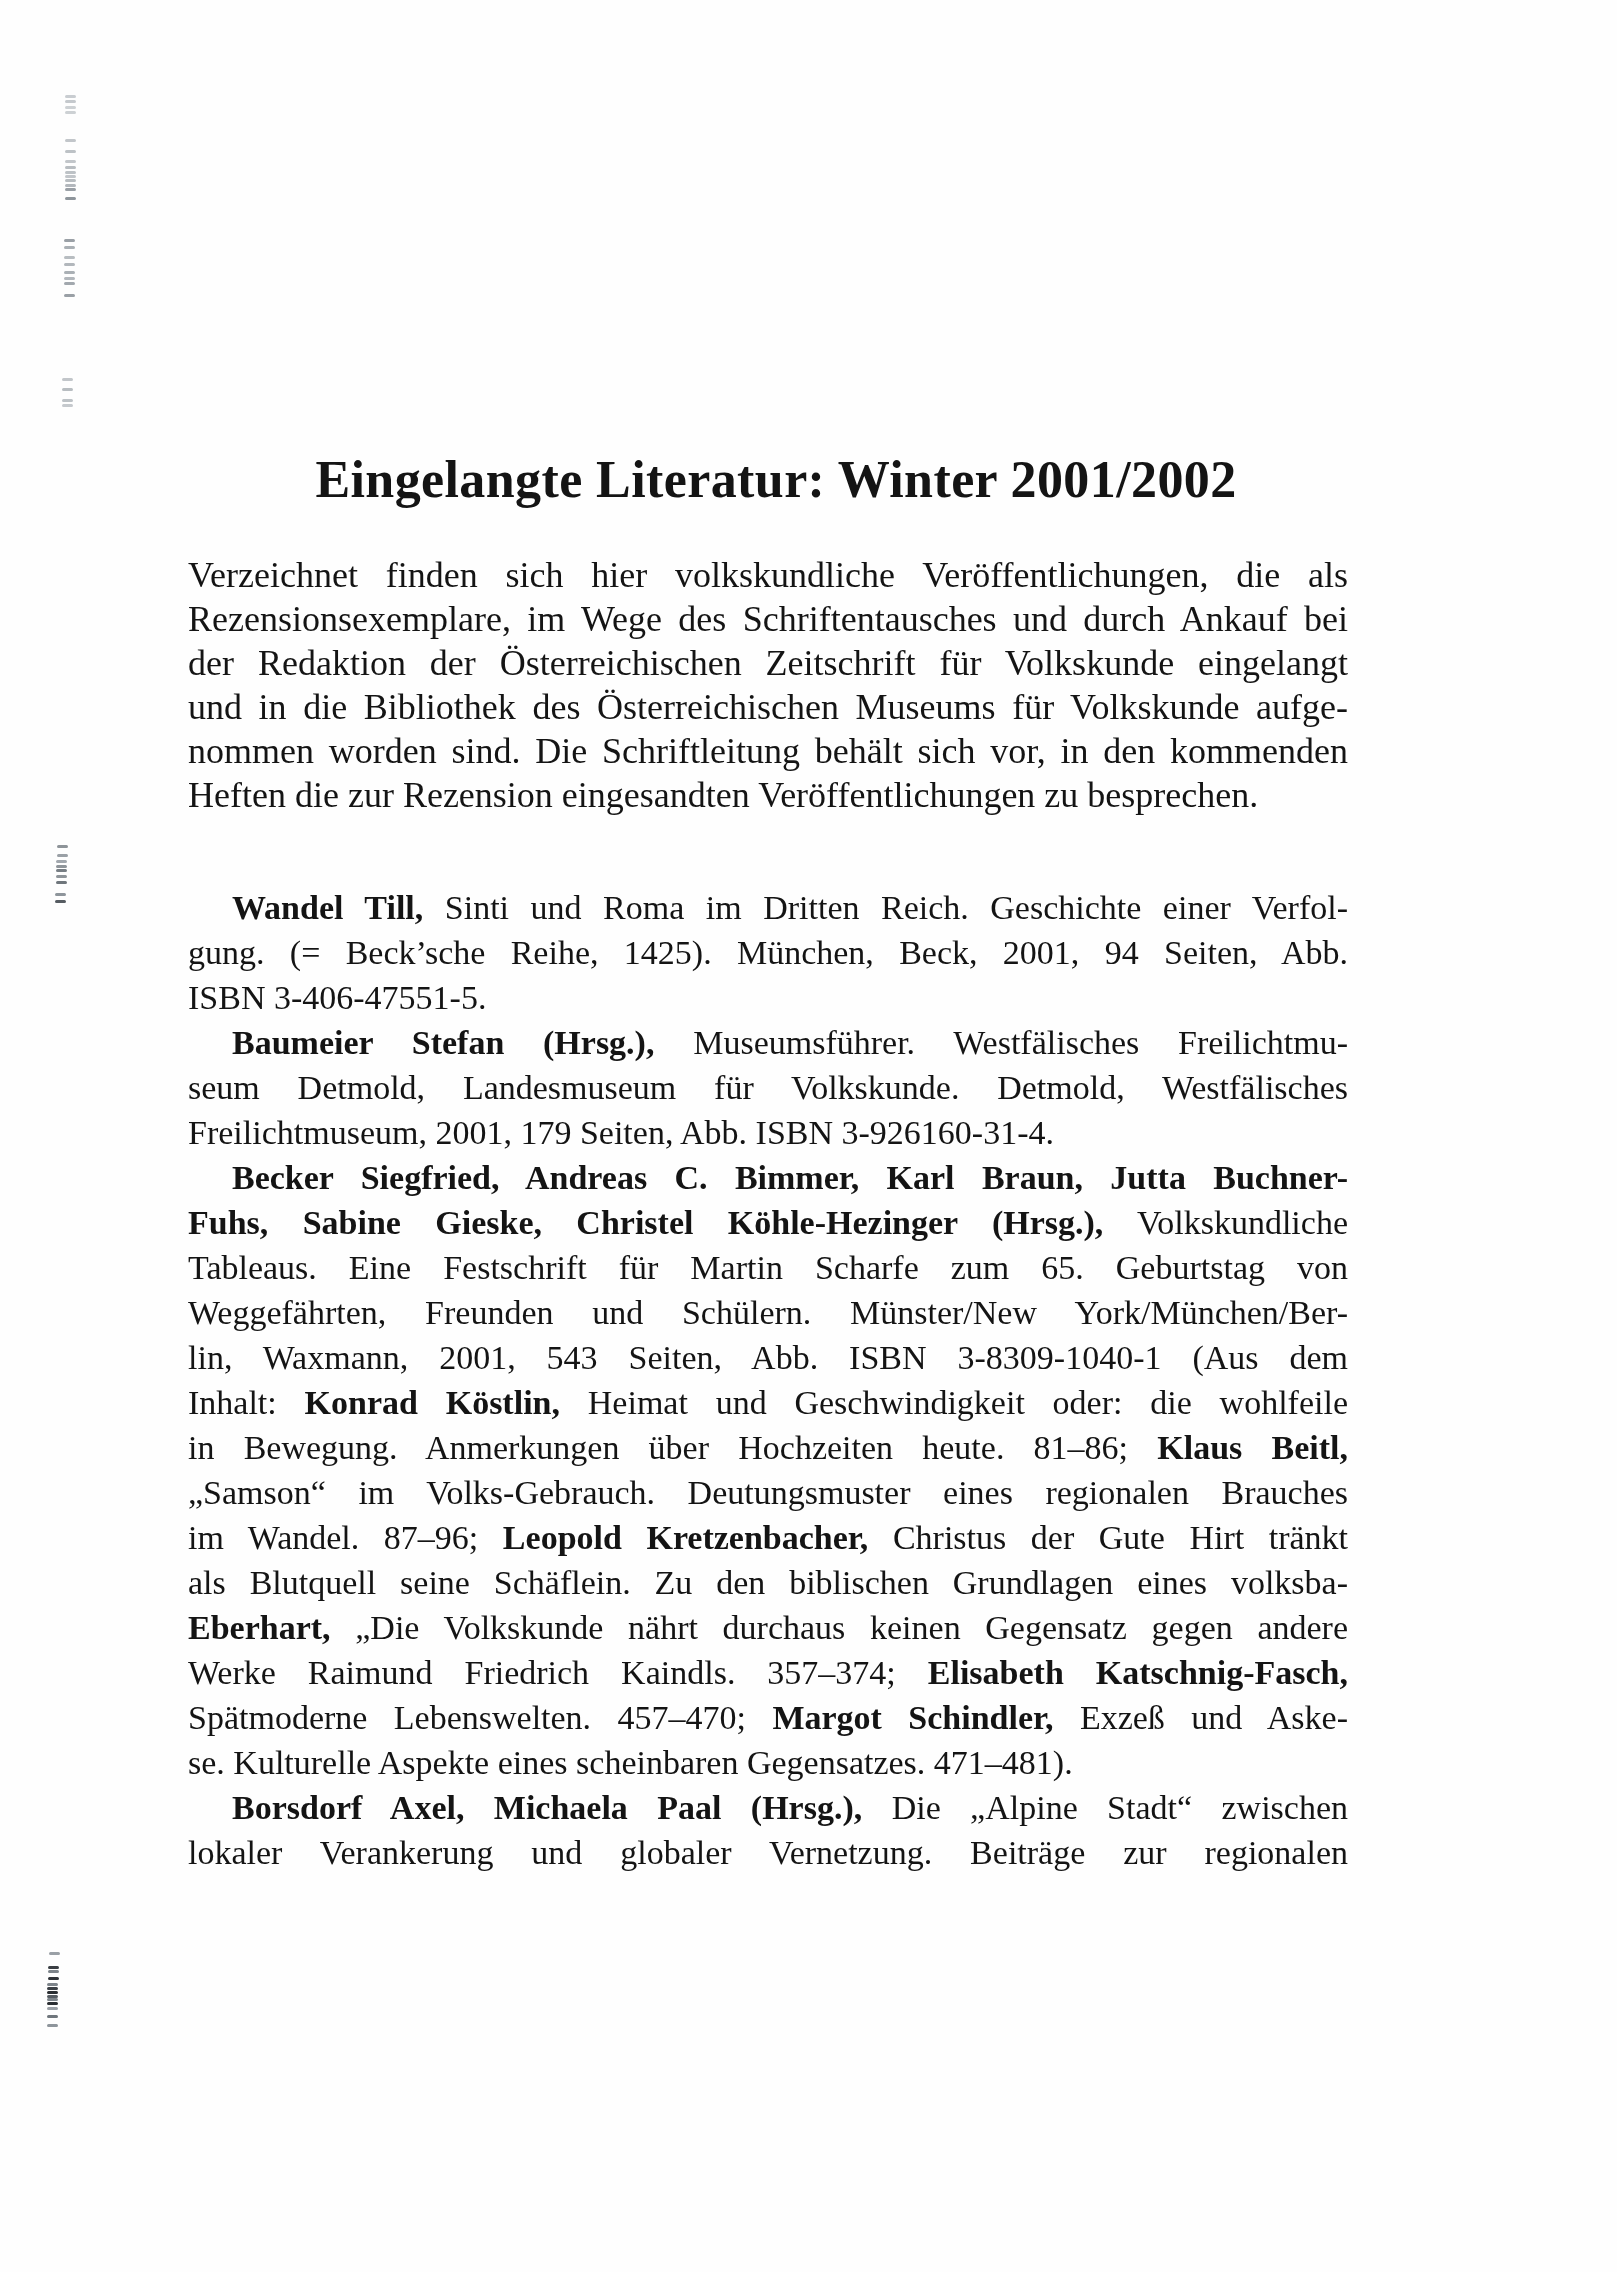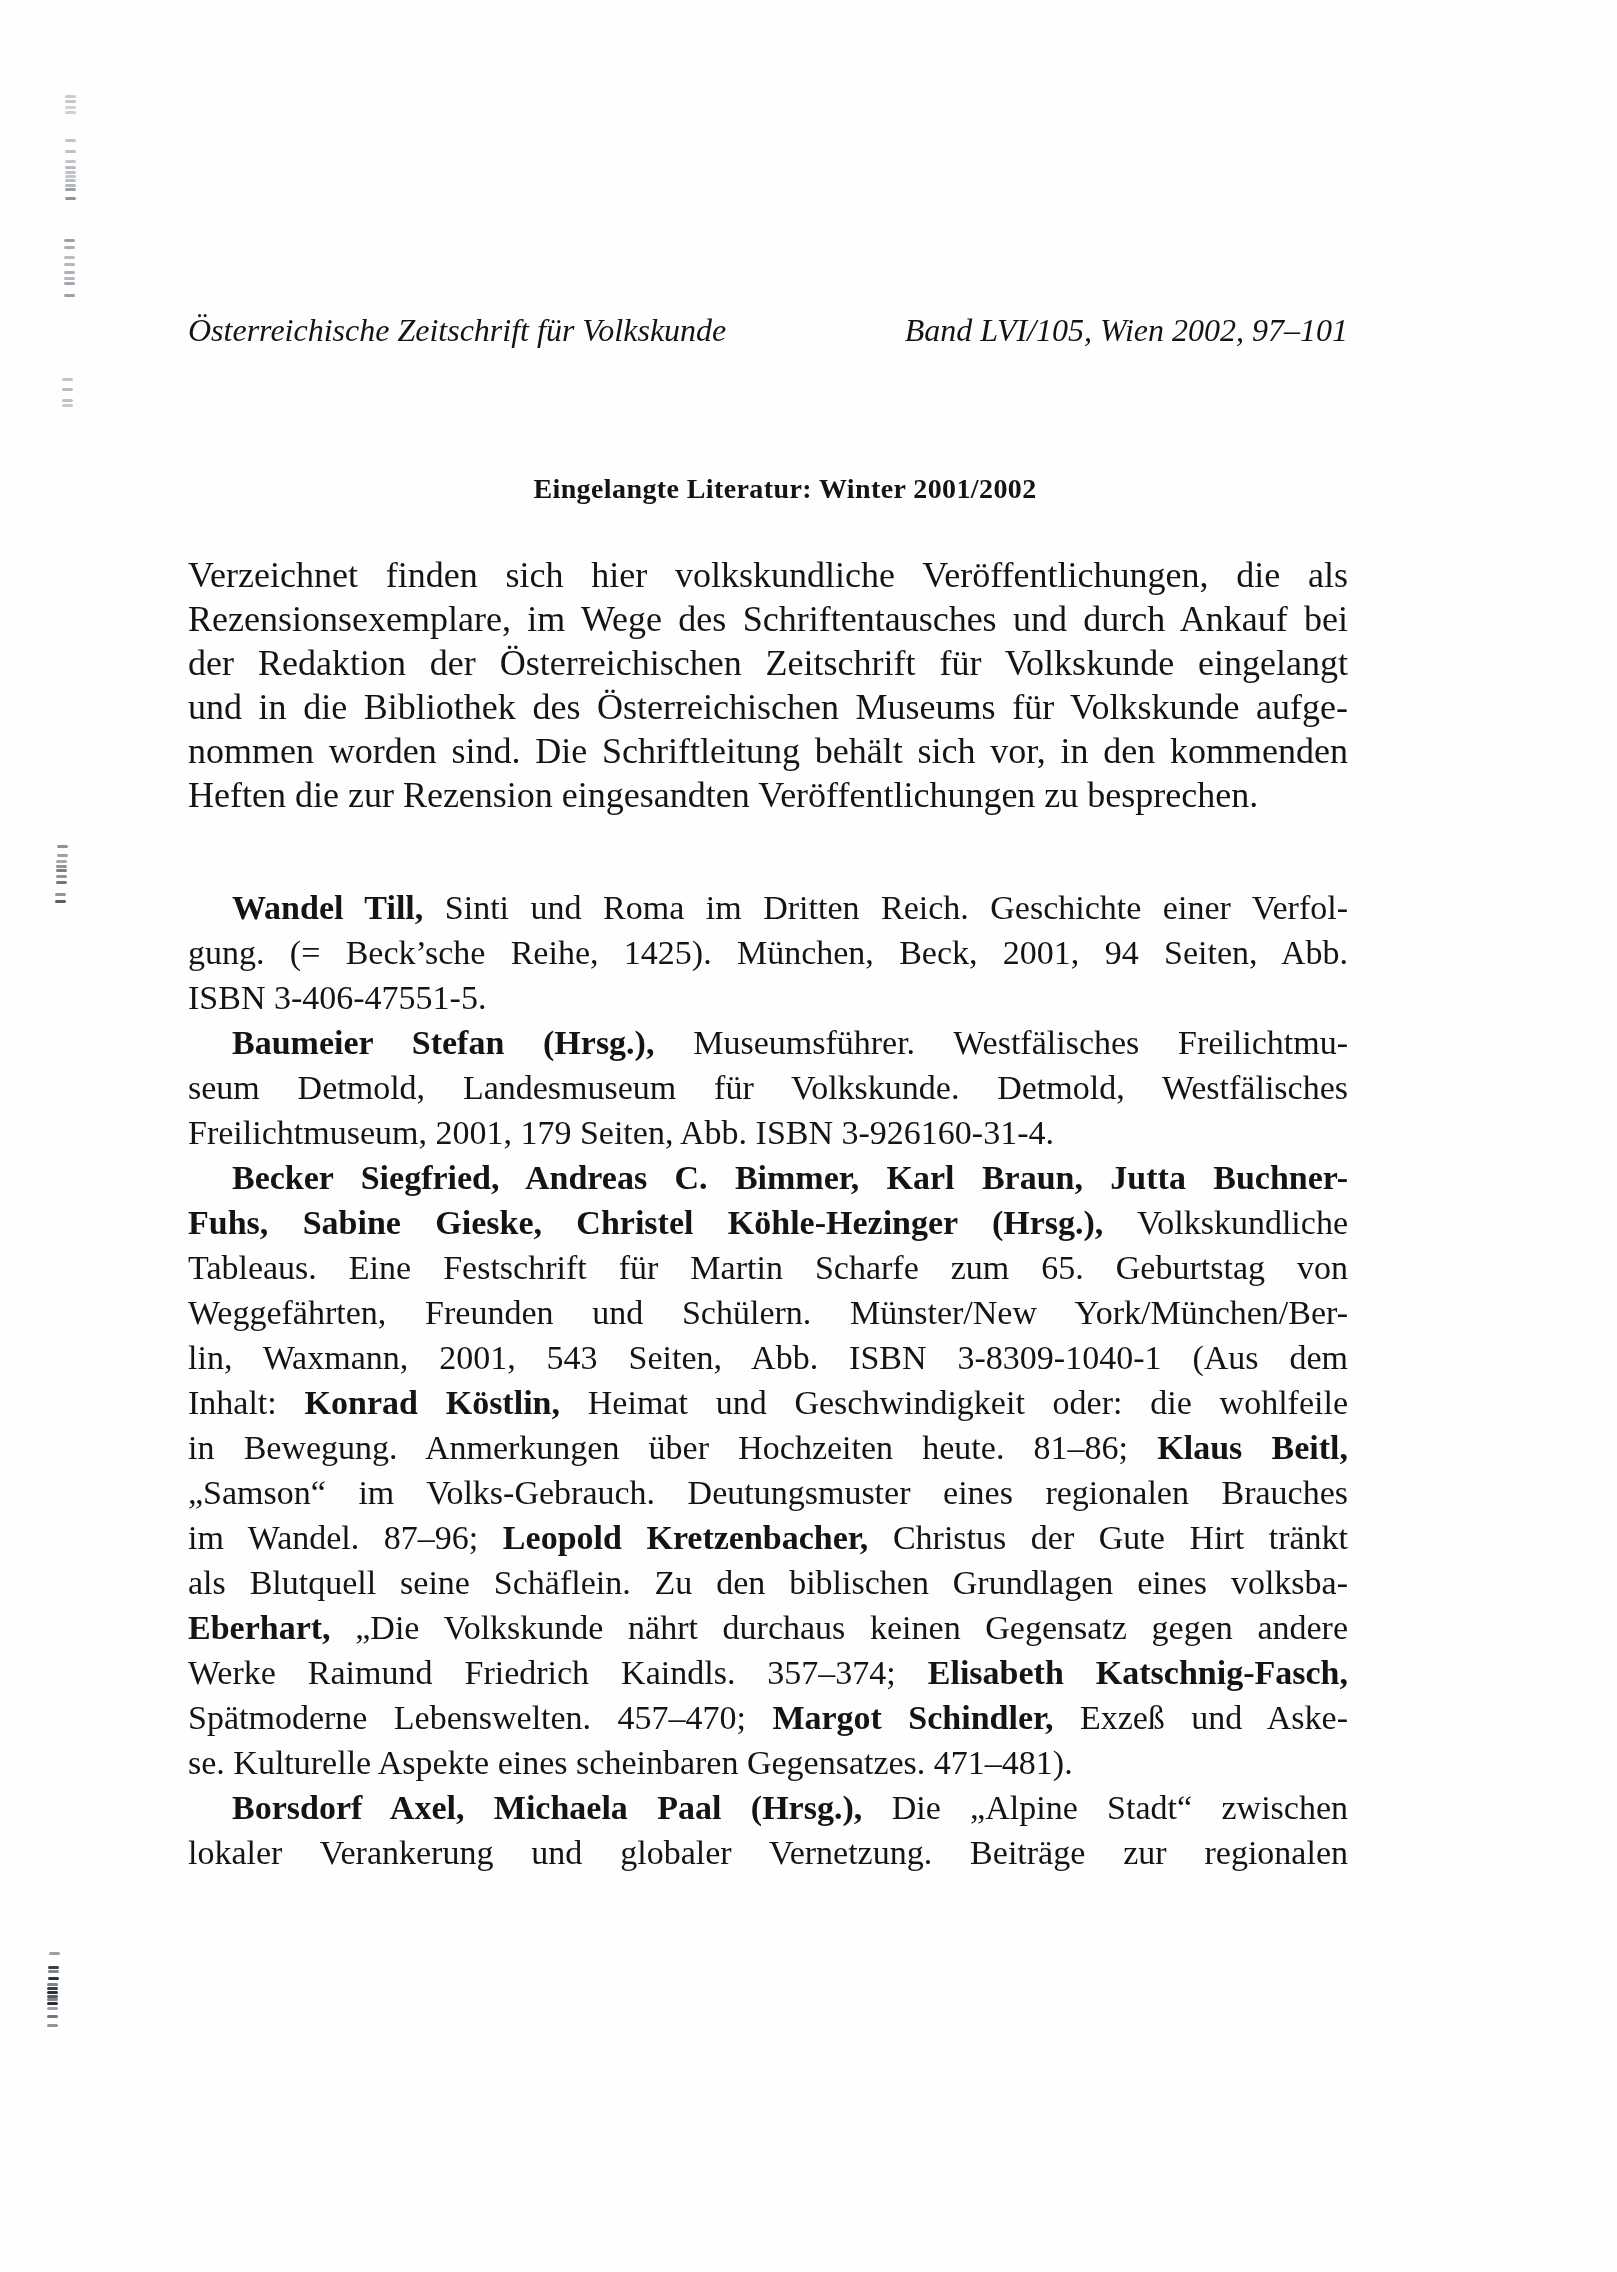--- a/index.html
+++ b/index.html
@@ -21,23 +21,23 @@
     left: 188px; top: 310px; width: 1160px;
     display: flex; justify-content: space-between;
     font-style: italic;
     font-size: 32px; line-height: 40px;
     white-space: nowrap;
   }
   
   .title {
     position: absolute;
     left: 188px; top: 443px; width: 1160px;
-    margin: 17px;
+    margin: 8px;
     text-align: center;
-    font-size: 28px; line-height: 58px;
+    font-size: 52px; line-height: 58px;
     font-weight: bold;
     letter-spacing: 0.4px;
   }
   
   .intro {
     position: absolute;
     left: 188px; top: 553px; width: 1160px;
     font-size: 36px; line-height: 44px;
   }
   .entries {
@@ -110,24 +110,20 @@
       <span class="dash" style="left: 47px; top: 1987px; background: rgb(58, 63, 68);"></span>
       <span class="dash" style="left: 47px; top: 1991px; background: rgb(43, 47, 51);"></span>
       <span class="dash" style="left: 47px; top: 1995px; background: rgb(86, 92, 98);"></span>
       <span class="dash" style="left: 47px; top: 1998px; background: rgb(125, 132, 138);"></span>
       <span class="dash" style="left: 47px; top: 2002px; background: rgb(43, 47, 51);"></span>
       <span class="dash" style="left: 47px; top: 2007px; background: rgb(154, 160, 166);"></span>
       <span class="dash" style="left: 47px; top: 2015px; background: rgb(111, 118, 124);"></span>
       <span class="dash" style="left: 47px; top: 2024px; background: rgb(142, 149, 155);"></span>
     </div>
 
-  <div class="runhead">
-    <span>Österreichische Zeitschrift für Volkskunde</span>
-    <span>Band LVI/105, Wien 2002, 97–101</span>
-  </div>
 
   <h1 class="title">Eingelangte Literatur: Winter 2001/2002</h1>
 
   <div class="intro">
       <div class="tline"><span>Verzeichnet finden sich hier volkskundliche Veröffentlichungen, die als</span></div>
       <div class="tline"><span>Rezensionsexemplare, im Wege des Schriftentausches und durch Ankauf bei</span></div>
       <div class="tline"><span>der Redaktion der Österreichischen Zeitschrift für Volkskunde eingelangt</span></div>
       <div class="tline"><span>und in die Bibliothek des Österreichischen Museums für Volkskunde aufge-</span></div>
       <div class="tline"><span>nommen worden sind. Die Schriftleitung behält sich vor, in den kommenden</span></div>
       <div class="tline last"><span>Heften die zur Rezension eingesandten Veröffentlichungen zu besprechen.</span></div>

